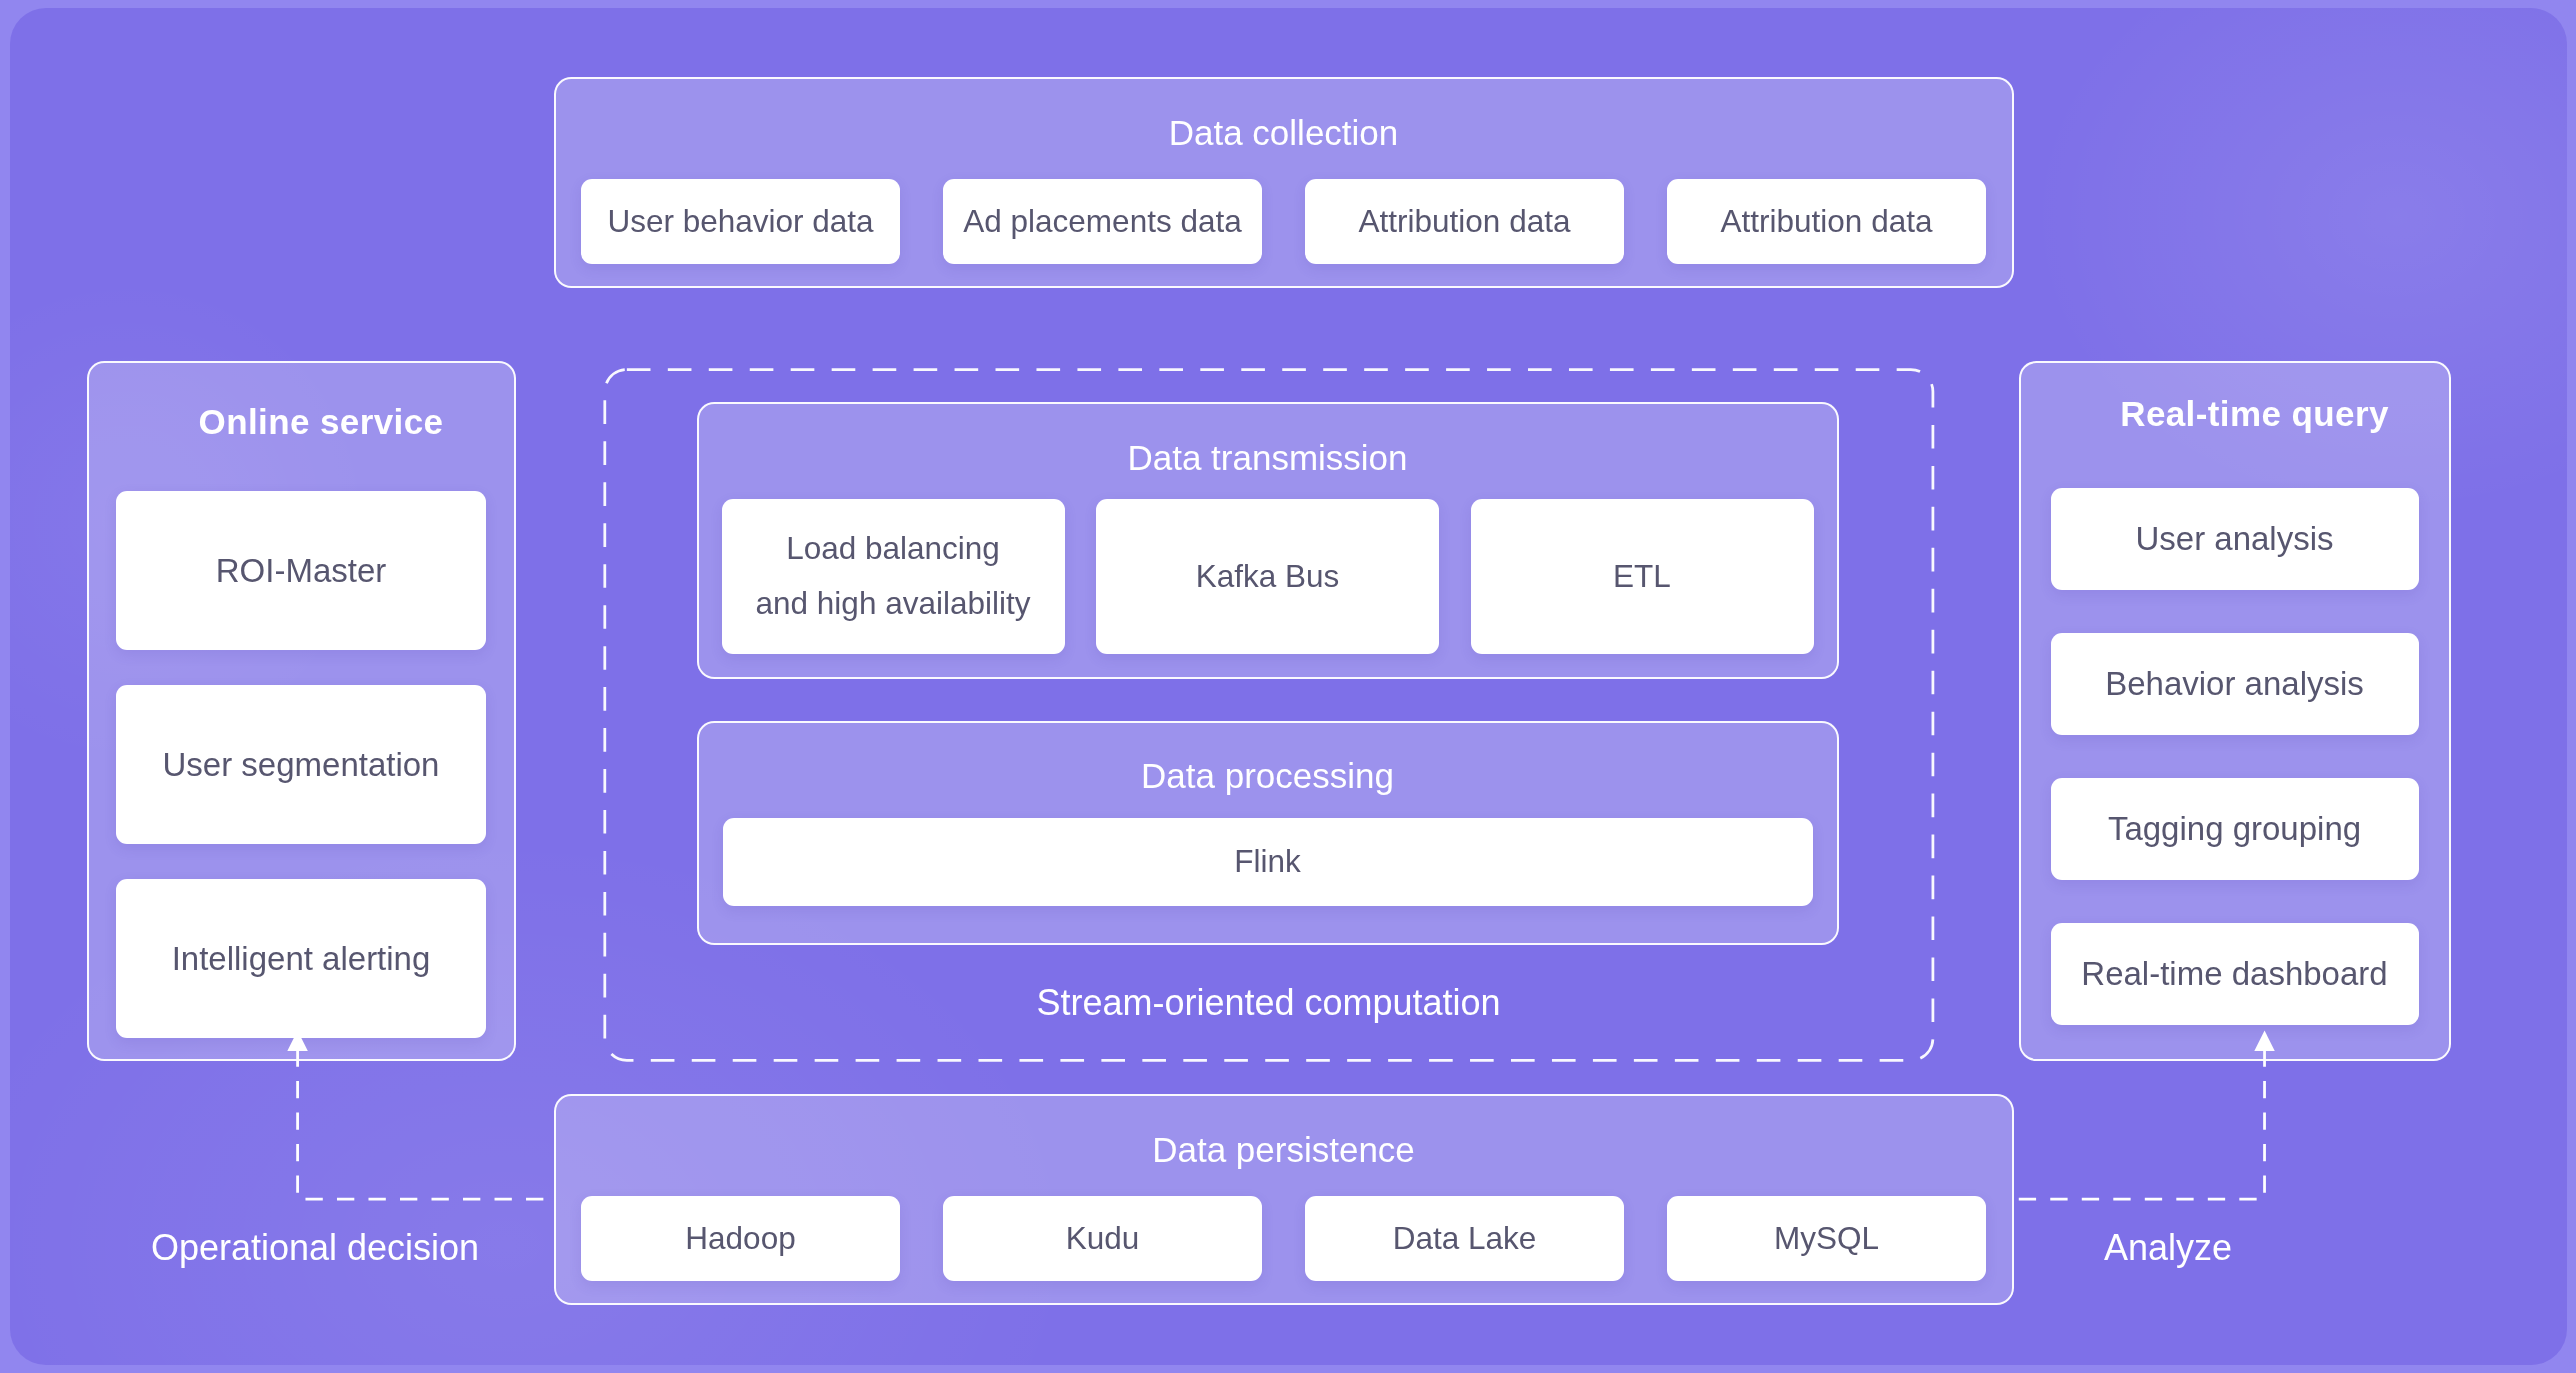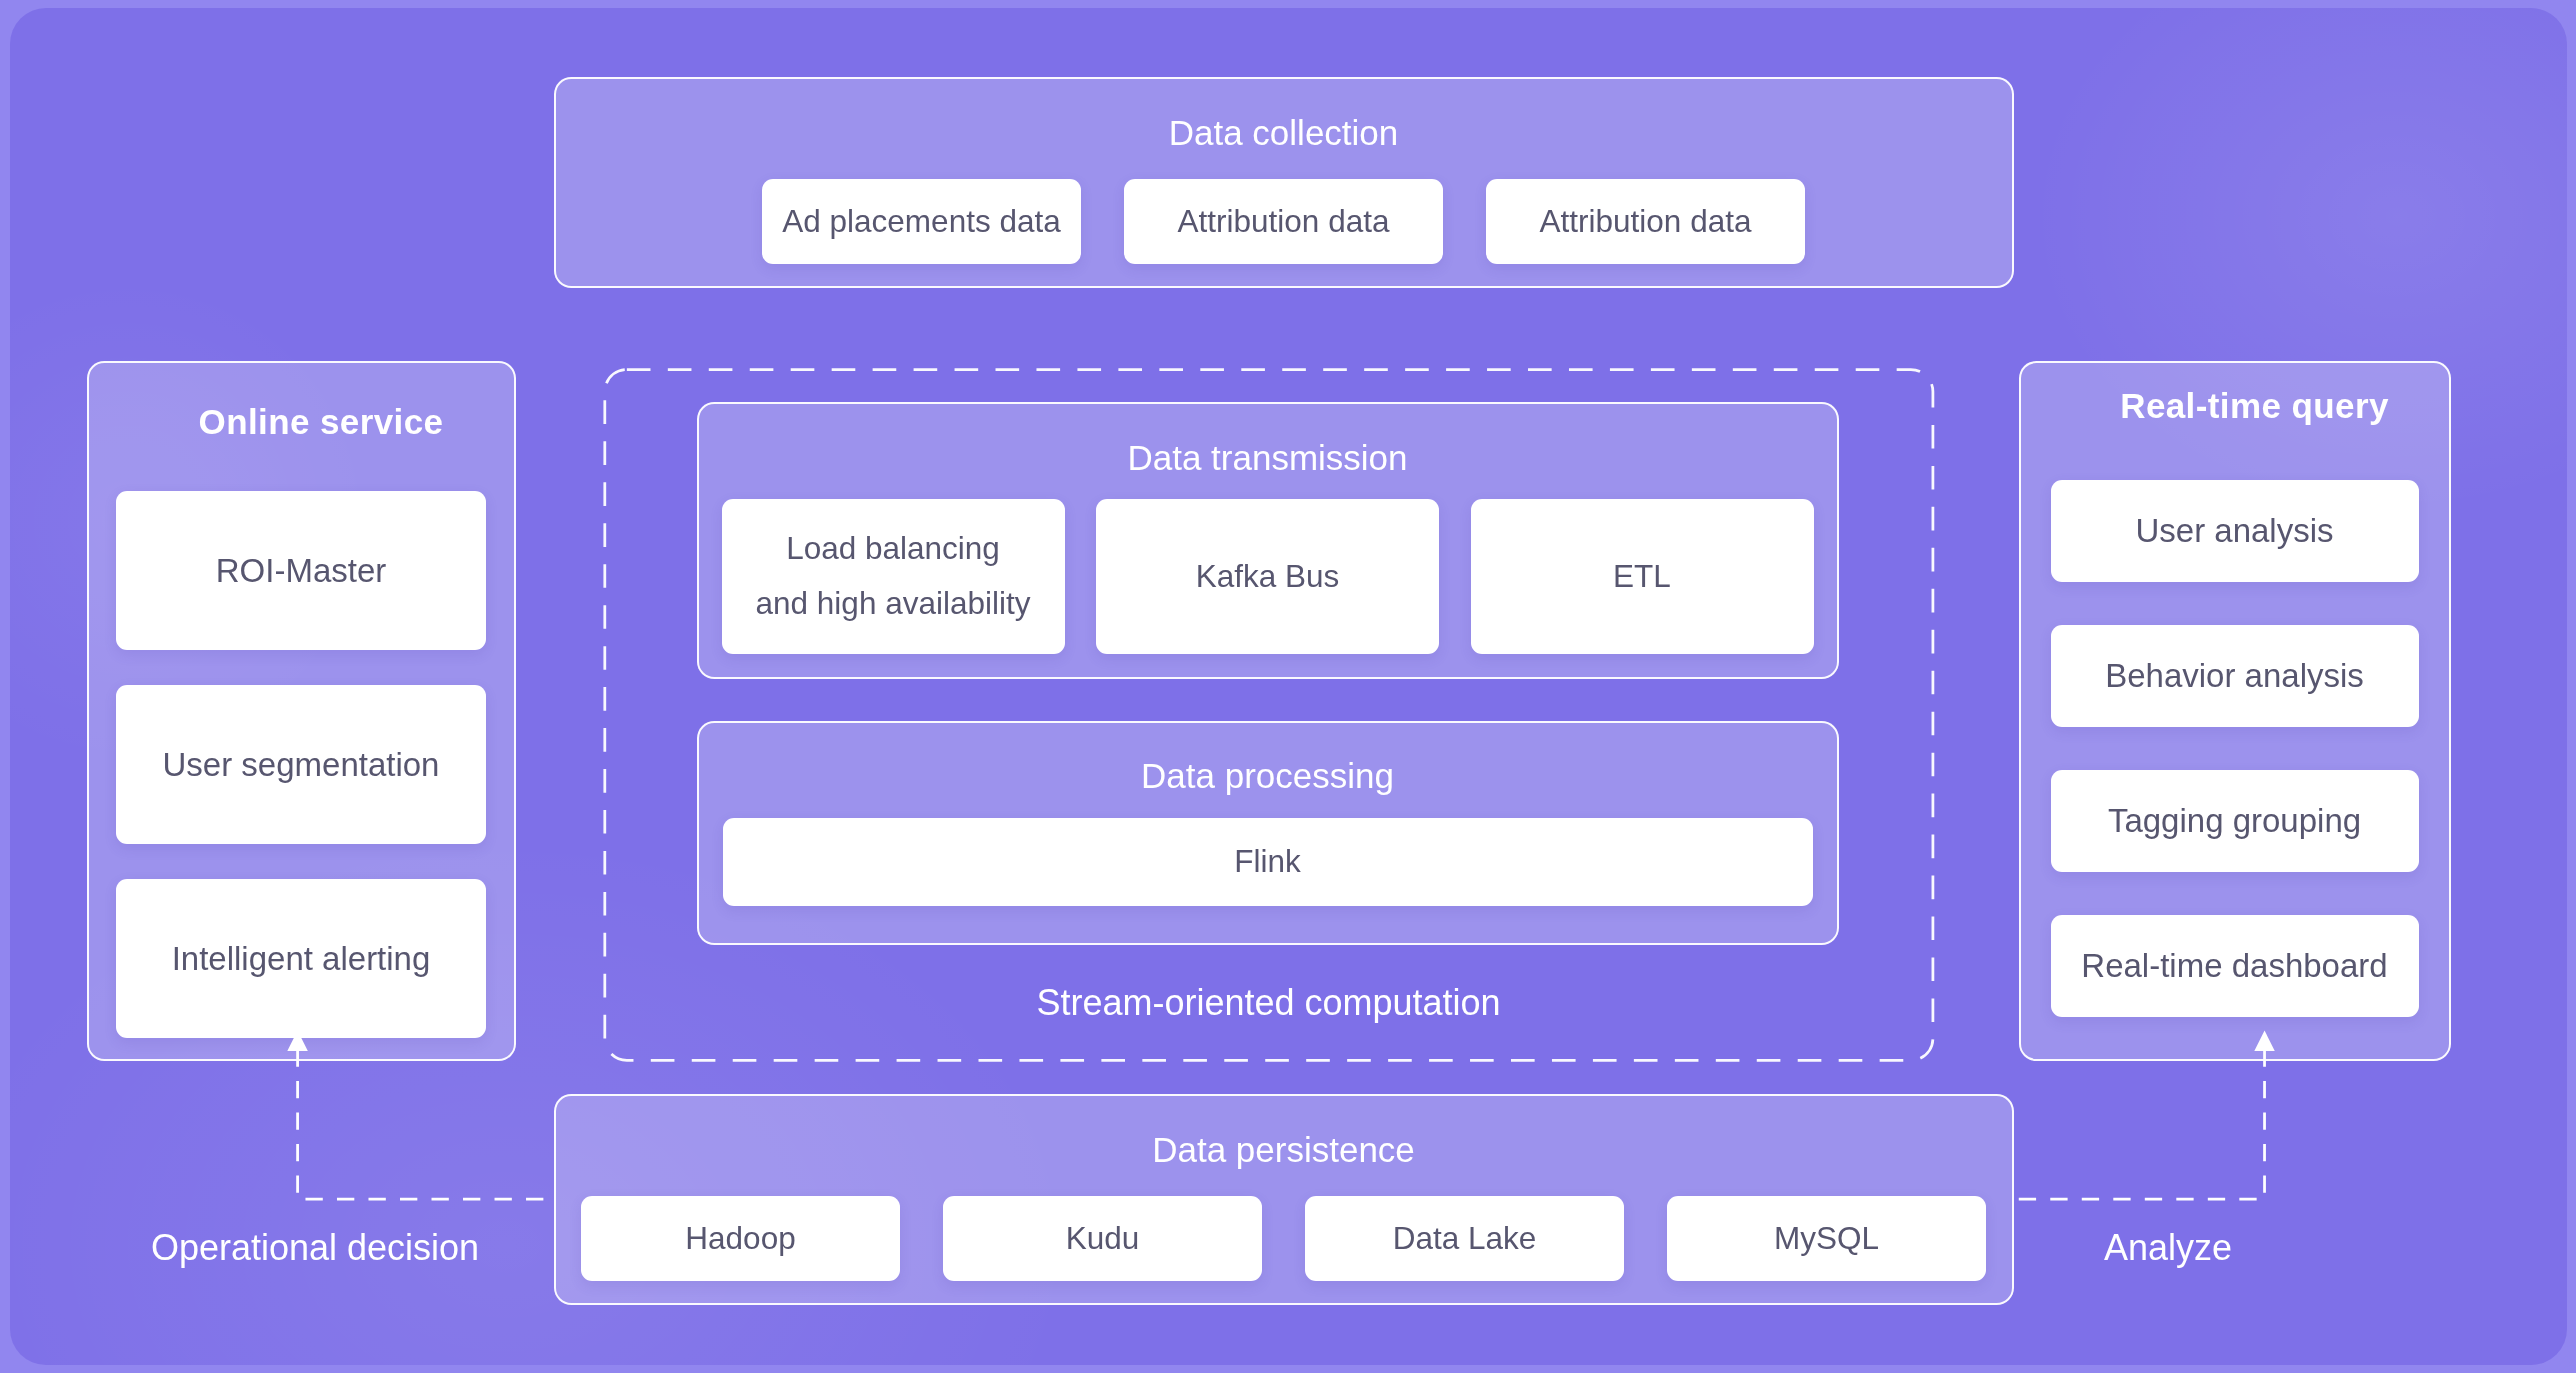--- a/index.html
+++ b/index.html
@@ -77,21 +77,21 @@
   }
 
   
   .sec-collect { left: 544px; top: 69px;  width: 1460px; height: 211px; padding-top: 35px; }
   .sec-persist { left: 544px; top: 1086px; width: 1460px; height: 211px; padding-top: 35px; }
   .hrow { display: flex; gap: 43px; margin-top: 27.6px; }
   .hrow .wbox { width: 319px; height: 85px; }
 
   
   .sec-online { left: 77px;  top: 353px; width: 429px; height: 700px; padding-top: 40px; }
-  .sec-query  { left: 2009px; top: 353px; width: 432px; height: 700px; padding-top: 24px; }
+  .sec-query  { left: 2009px; top: 353px; width: 432px; height: 700px; padding-top: 32px; }
   .vcol-online { display: flex; flex-direction: column; gap: 35px; margin-top: 50px; }
   .vcol-online .wbox { width: 370px; height: 159px; }
   .vcol-online .wbox-label { font-size: 33px; }
   .vcol-query { display: flex; flex-direction: column; gap: 43px; margin-top: 55px; }
   .vcol-query .wbox { width: 368px; height: 102px; }
   .vcol-query .wbox-label { font-size: 33px; }
 
   
   .sec-transmission { left: 687px; top: 394px; width: 1142px; height: 277px; padding-top: 35px; }
   .trow { display: flex; gap: 31.5px; margin-top: 22px; }
@@ -133,20 +133,23 @@
   <div class="canvas">
 
     <div class="blob blob-top-right"></div>
     <div class="blob blob-bottom-left"></div>
     <div class="blob blob-mid-left"></div>
 
     <section class="panel sec-collect">
       <div class="panel-title">Data collection</div>
       <div class="hrow">
         <div class="wbox">
+          <span class="wbox-label">User behavior data</span>
+        </div>
+        <div class="wbox">
           <span class="wbox-label">Ad placements data</span>
         </div>
         <div class="wbox">
           <span class="wbox-label">Attribution data</span>
         </div>
         <div class="wbox">
           <span class="wbox-label">Attribution data</span>
         </div>
       </div>
     </section>

